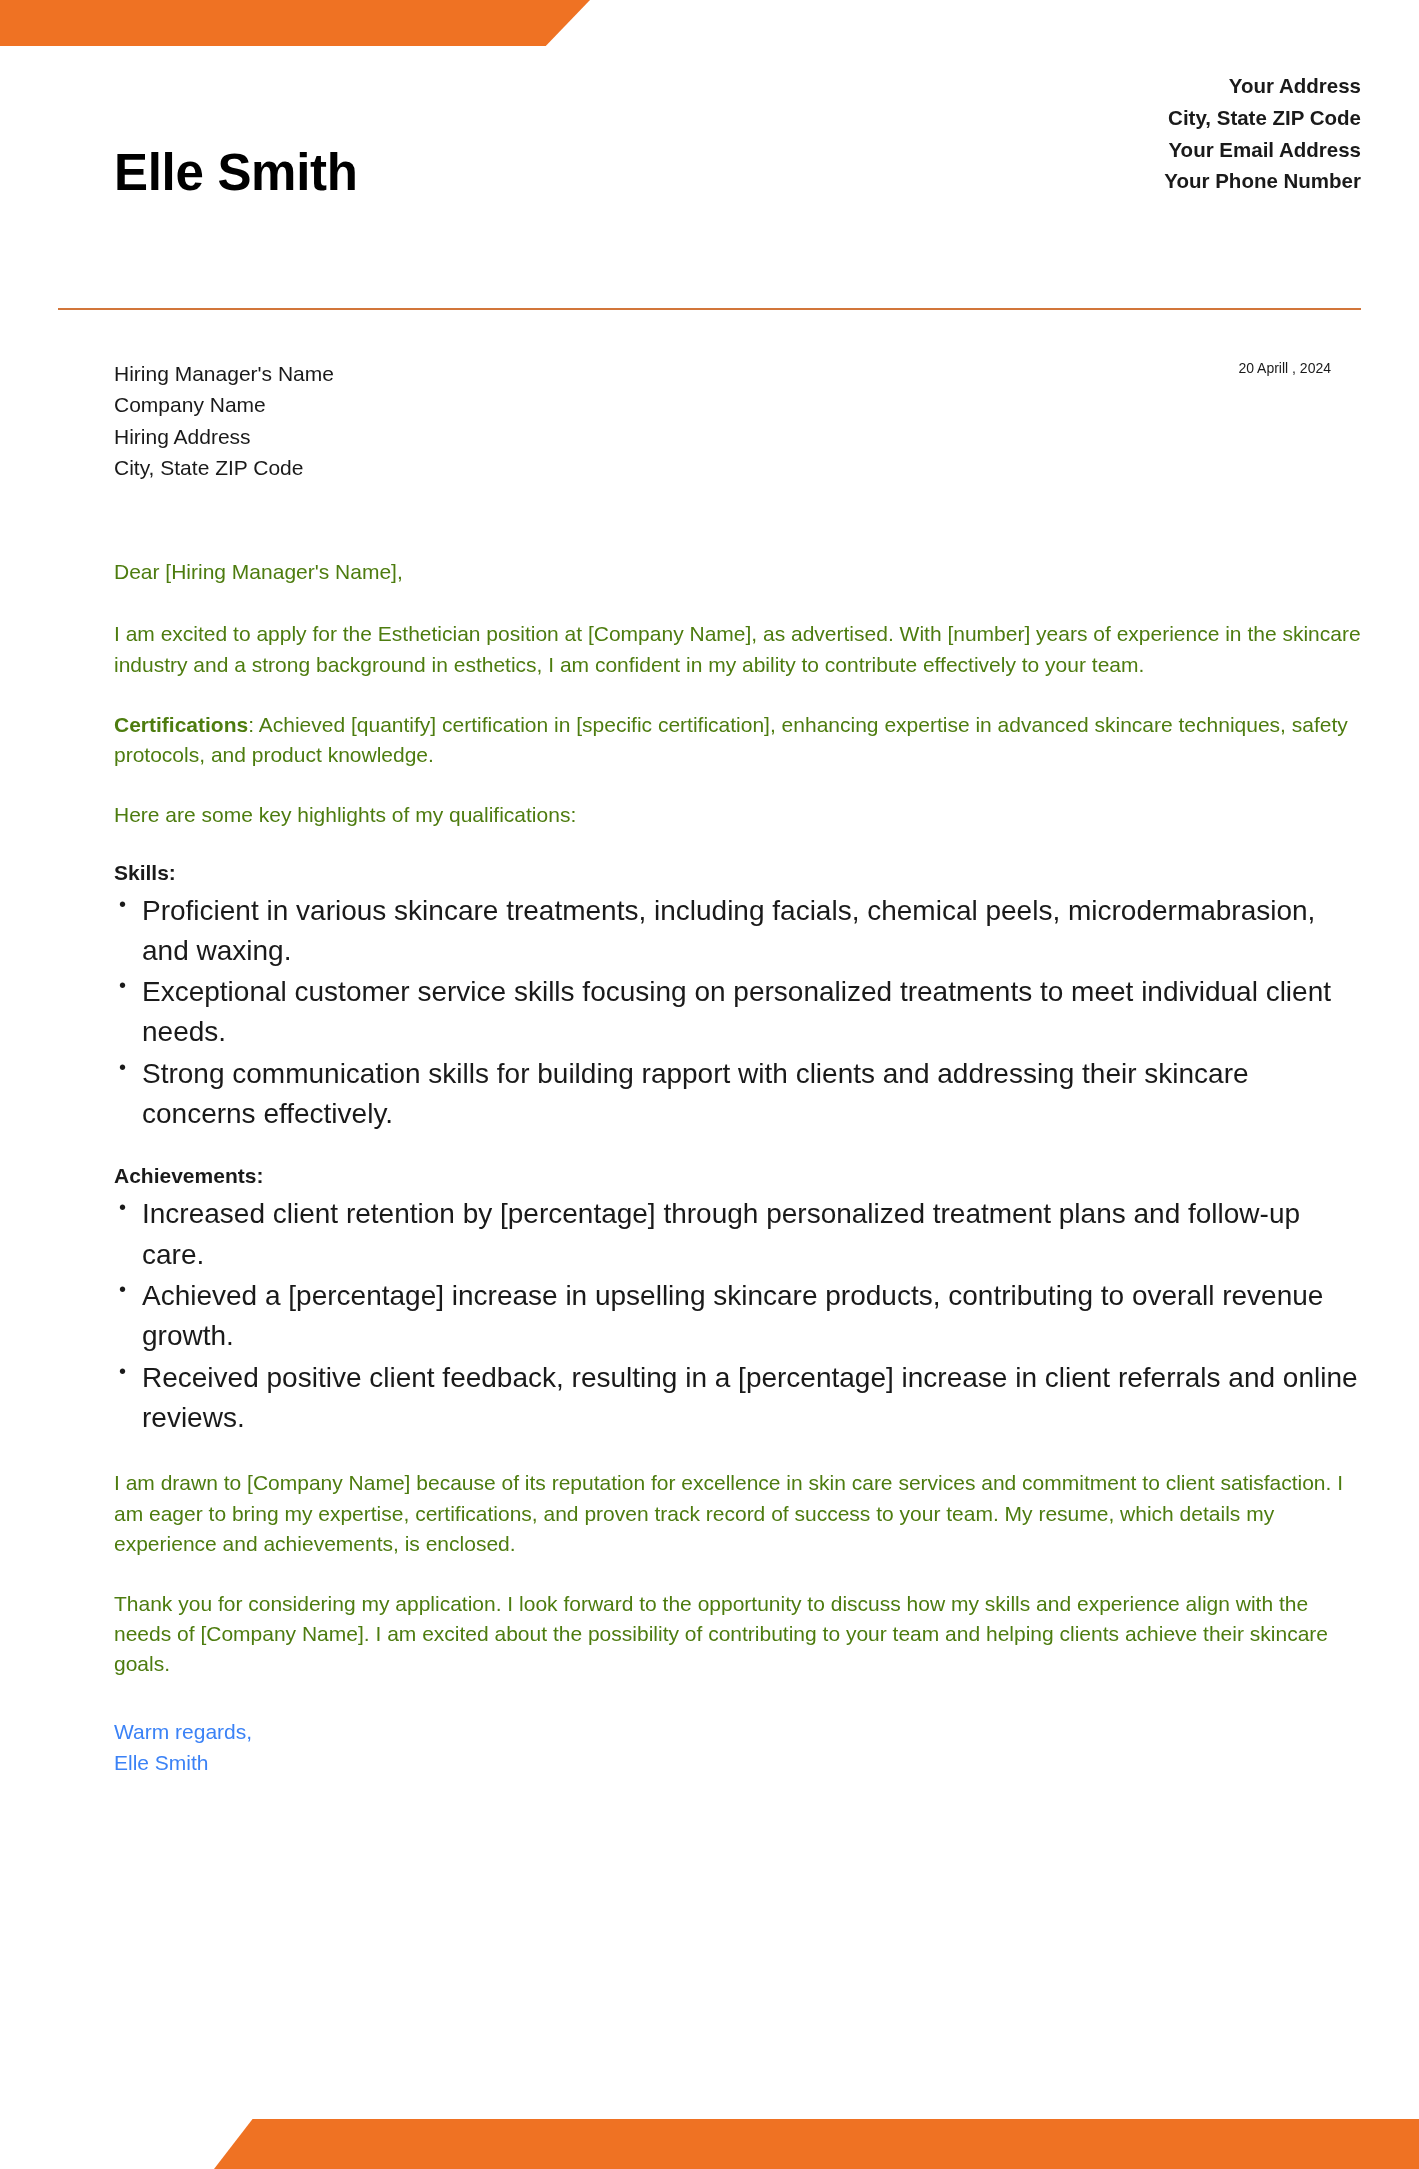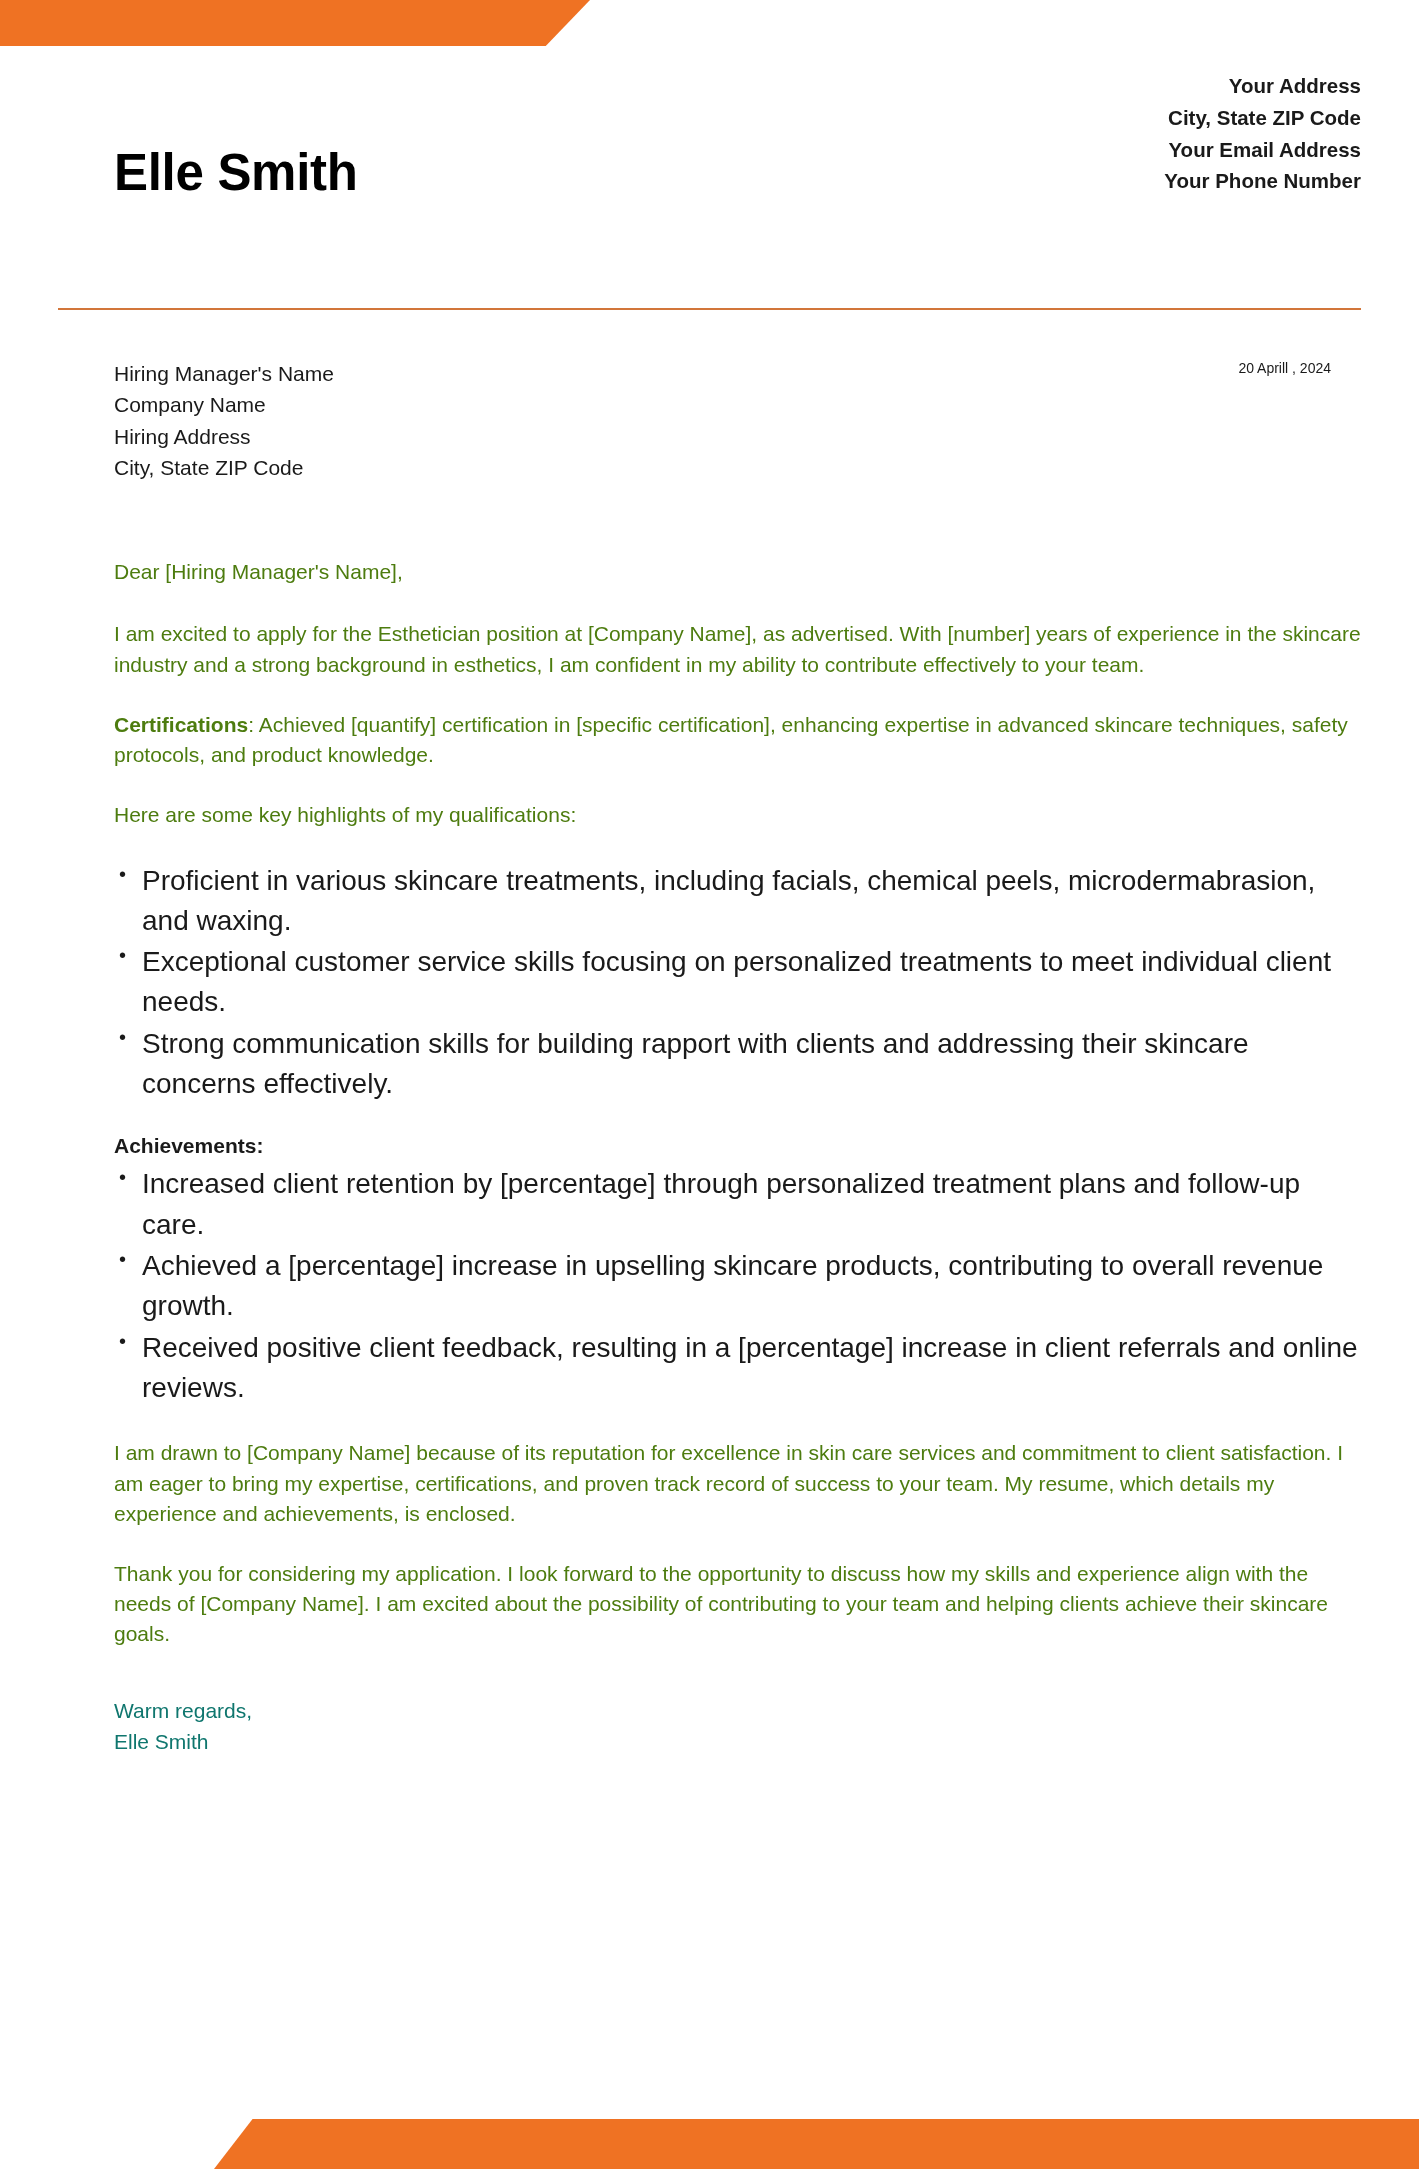--- a/index.html
+++ b/index.html
@@ -147,24 +147,24 @@
     content: "\2022";
     position: absolute;
     left: 5px;
     top: -1px;
     font-size: 20px;
     line-height: 1.44;
     color: #1a1a1a;
   }
 
   .signoff {
-    margin-top: 45px;
+    margin-top: 36px;
     font-size: 21px;
     line-height: 1.49;
-    color: #0f766e;
+    color: #3b82f6;
   }
 </style>
 </head>
 <body>
 
 <div class="page" style="--accent: #ef7223;">
 
   <div class="bar-top"></div>
 
   <div class="header">
@@ -194,20 +194,21 @@
     <div class="letter">
 
       <p class="para salutation">Dear [Hiring Manager's Name],</p>
 
       <p class="para">I am excited to apply for the Esthetician position at [Company Name], as advertised. With [number] years of experience in the skincare industry and a strong background in esthetics, I am confident in my ability to contribute effectively to your team.</p>
 
       <p class="para"><span class="label-bold">Certifications</span><span>:  Achieved [quantify] certification in [specific certification], enhancing expertise in advanced skincare techniques, safety protocols, and product knowledge.</span></p>
 
       <p class="para">Here are some key highlights of my qualifications:</p>
 
+      <p class="section-head">Skills:</p>
       <ul class="bullets">
         <li>Proficient in various skincare treatments, including facials, chemical peels, microdermabrasion, and waxing.</li>
         <li>Exceptional customer service skills focusing on personalized treatments to meet individual client needs.</li>
         <li>Strong communication skills for building rapport with clients and addressing their skincare concerns effectively.</li>
       </ul>
 
       <p class="section-head">Achievements:</p>
       <ul class="bullets">
         <li>Increased client retention by [percentage] through personalized treatment plans and follow-up care.</li>
         <li>Achieved a [percentage] increase in upselling skincare products, contributing to overall revenue growth.</li>

